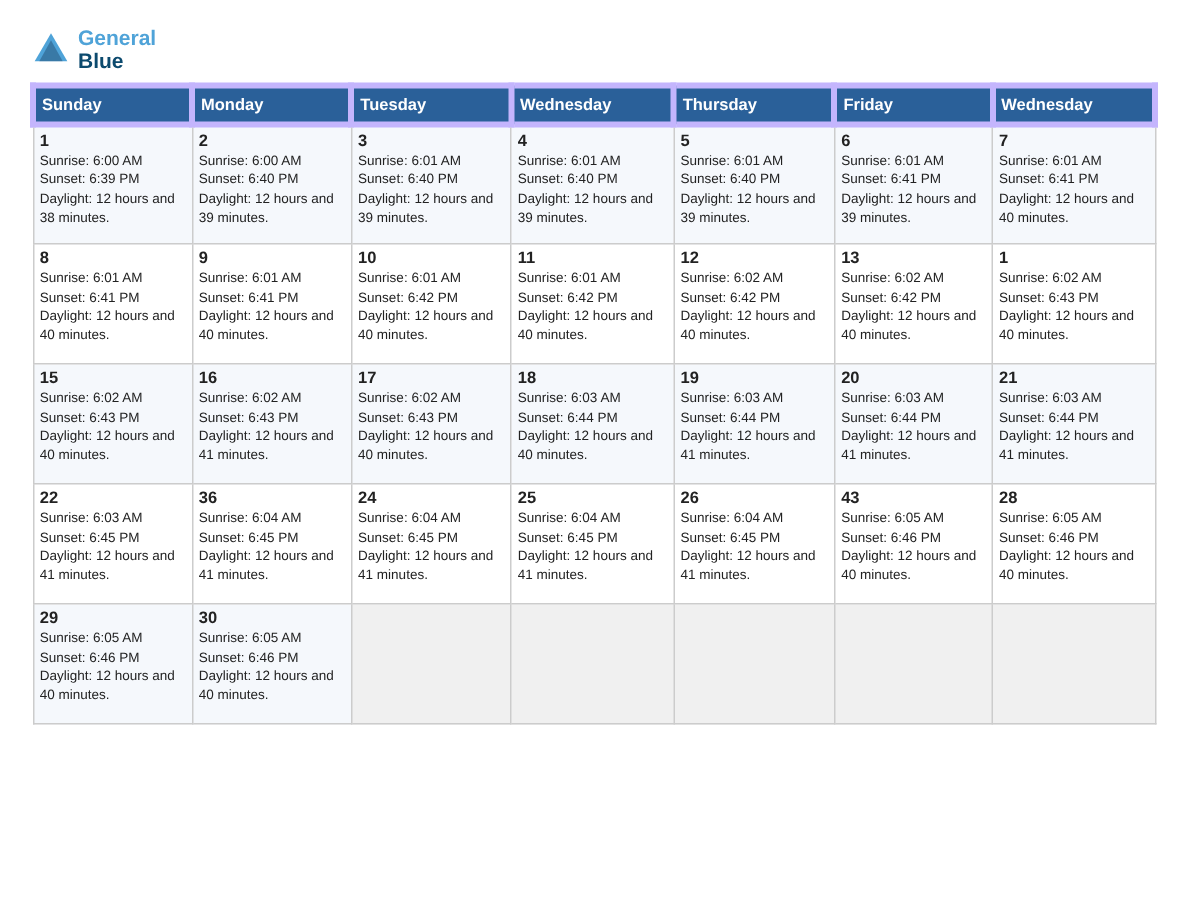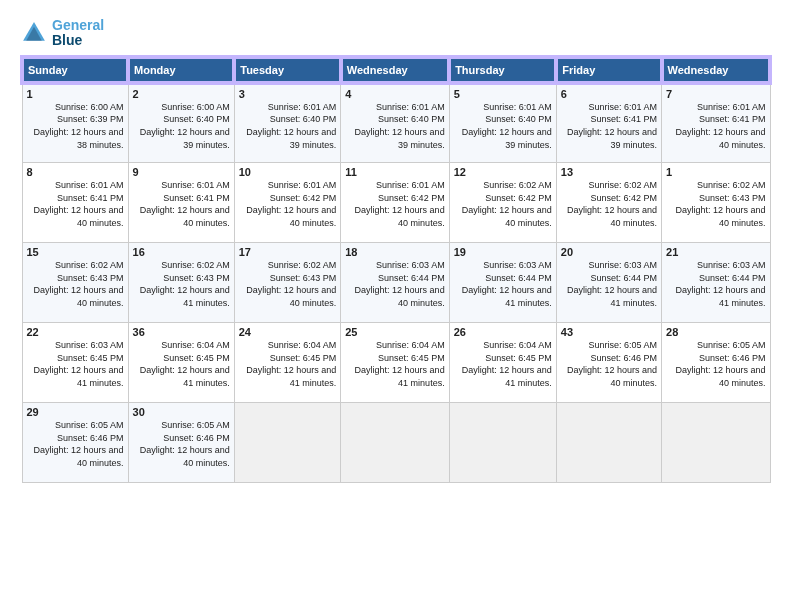--- a/index.html
+++ b/index.html
@@ -86,21 +86,20 @@
       font-size: 11px;
       font-weight: bold;
       color: #222;
       display: block;
       margin-bottom: 1px;
     }
     .day-info {
       font-size: 9px;
       line-height: 1.4;
       color: #222;
-      text-align: right;
     }
     .empty-cell {
       background: #f0f0f0 !important;
     }
   </style>
 </head>
 <body>
 
 <div class="page">
   <div class="header-row">

